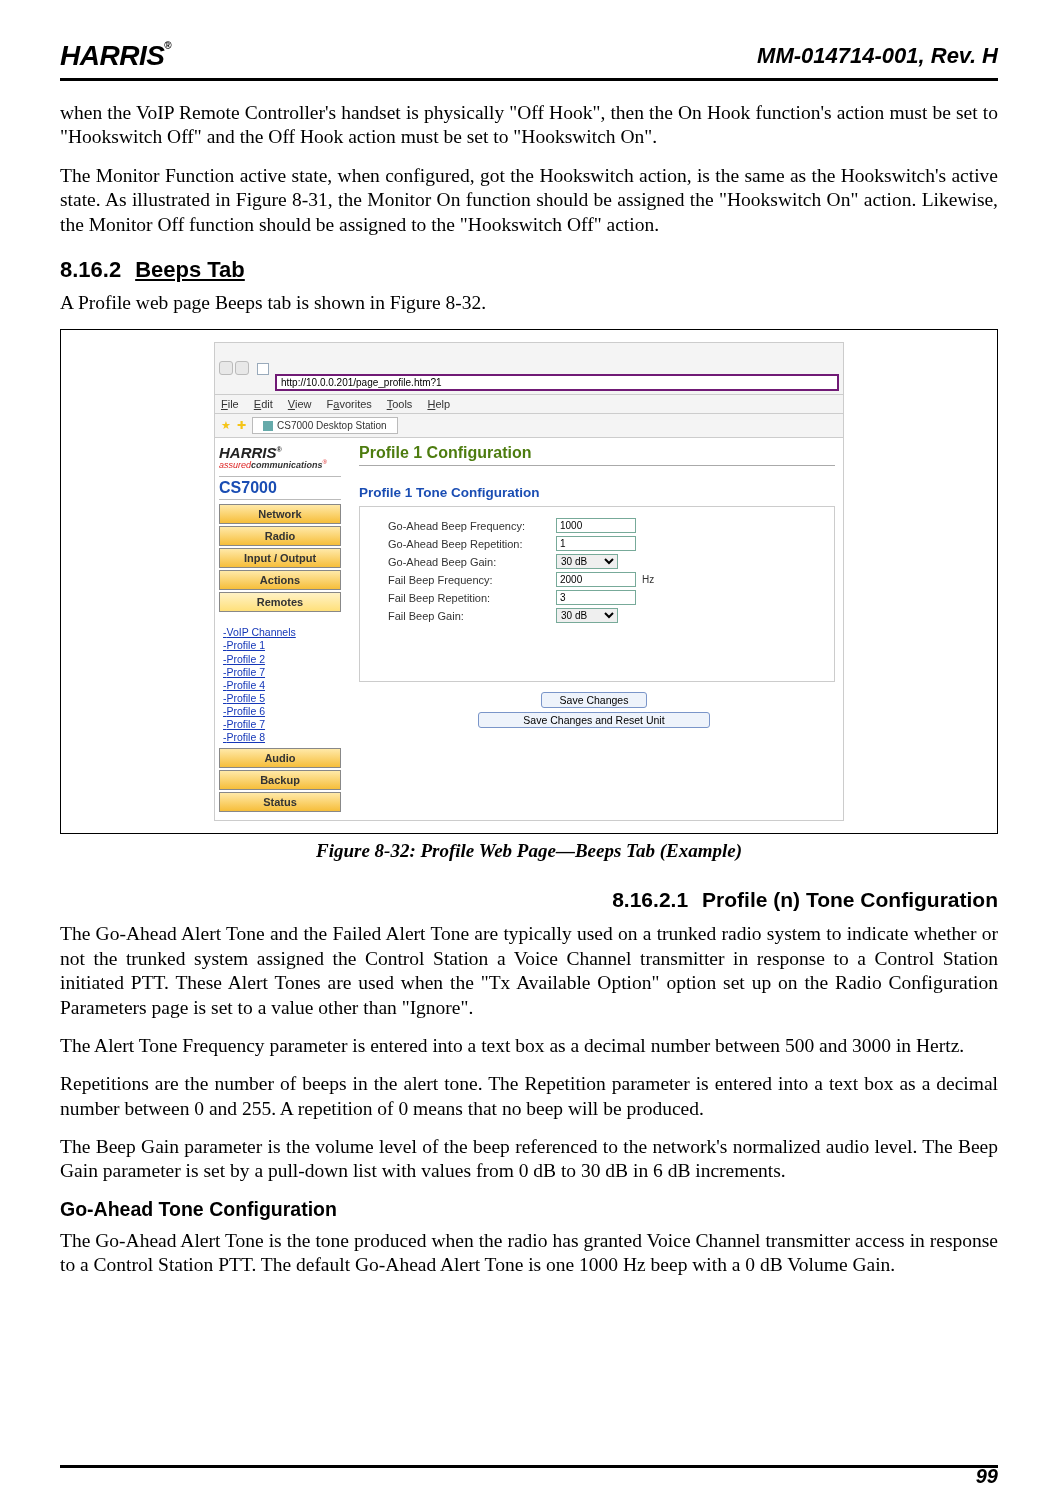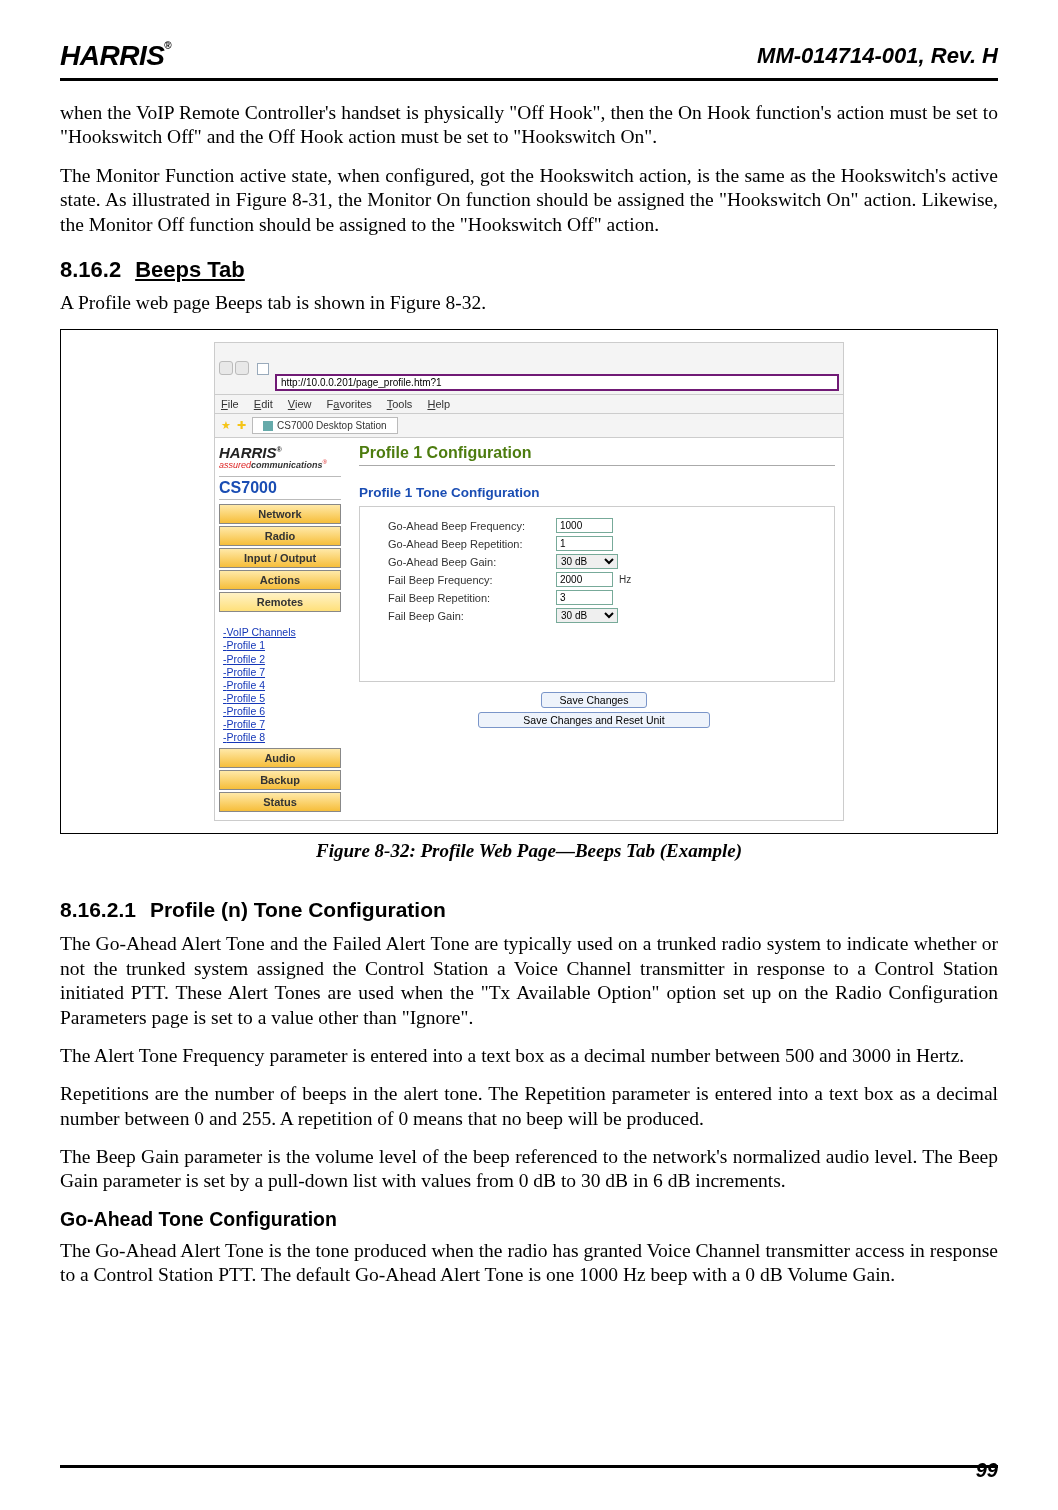--- a/index.html
+++ b/index.html
@@ -44,21 +44,22 @@
       font-size: 22px;
       font-weight: bold;
       margin: 20px 0 8px 0;
     }
     h2.section .num { margin-right: 14px; }
     h2.section .title { text-decoration: underline; }
     h3.subsection {
       font-family: Arial, sans-serif;
       font-size: 21px;
       font-weight: bold;
-      margin: 36px 0 10px 0;
+      margin: 26px 0 10px 0;
+      text-align: right;
     }
     h3.subsection .num { margin-right: 14px; }
     h4.runin {
       font-family: Arial, sans-serif;
       font-size: 19.5px;
       font-weight: bold;
       margin: 10px 0 8px 0;
     }
     .figure-box {
       border: 1.5px solid #000;
@@ -79,21 +80,21 @@
     .footer-line {
       position: absolute;
       left: 60px;
       right: 60px;
       bottom: 42px;
       border-top: 3px solid #000;
     }
     .page-num {
       position: absolute;
       right: 60px;
-      bottom: 28px;
+      bottom: 22px;
       font-family: Arial, sans-serif;
       font-style: italic;
       font-weight: bold;
       font-size: 20px;
     }
     
     .shot {
       width: 630px;
       font-family: Tahoma, Arial, sans-serif;
       font-size: 11px;
@@ -156,21 +157,21 @@
     .shot .tabs .t {
       width: 88px; text-align: center; padding: 2px 0; border: 1px solid #9ab; background: #eef;
       font-size: 10.5px;
     }
     .shot .tabs .t.active { background: #fff; font-weight: bold; text-decoration: underline; border-bottom: 1px solid #fff; }
     .shot .tabs .t.link { color: #1537b8; text-decoration: underline; background: #e7ecf6; }
     .shot .subtitle { color: #1a4db3; font-weight: bold; font-size: 13.5px; margin: 4px 0 6px 6px; }
     .shot .form { border: 1px solid #ccc; padding: 8px 10px 30px 28px; margin-left: 6px; height: 176px; }
     .shot .row { display: flex; align-items: center; margin: 3px 0; }
     .shot .row label { width: 168px; font-size: 11px; }
-    .shot .row input[type=text] { width: 57px; font-size: 10px; padding: 1px 3px; border: 1px solid #7a9; }
+    .shot .row input[type=text] { width: 80px; font-size: 10px; padding: 1px 3px; border: 1px solid #7a9; }
     .shot .row select { width: 62px; font-size: 10px; border: 1px solid #7a9; }
     .shot .row .unit { margin-left: 6px; font-size: 10px; }
     .shot .actions { text-align: center; margin-top: 8px; }
     .shot .actions button {
       font-size: 10.5px; padding: 1px 18px; border: 1px solid #7a95c9; background: #eef3fb;
       border-radius: 3px; margin: 2px;
     }
     .shot .actions button.wide { padding: 1px 44px; }
   </style>
 </head>

